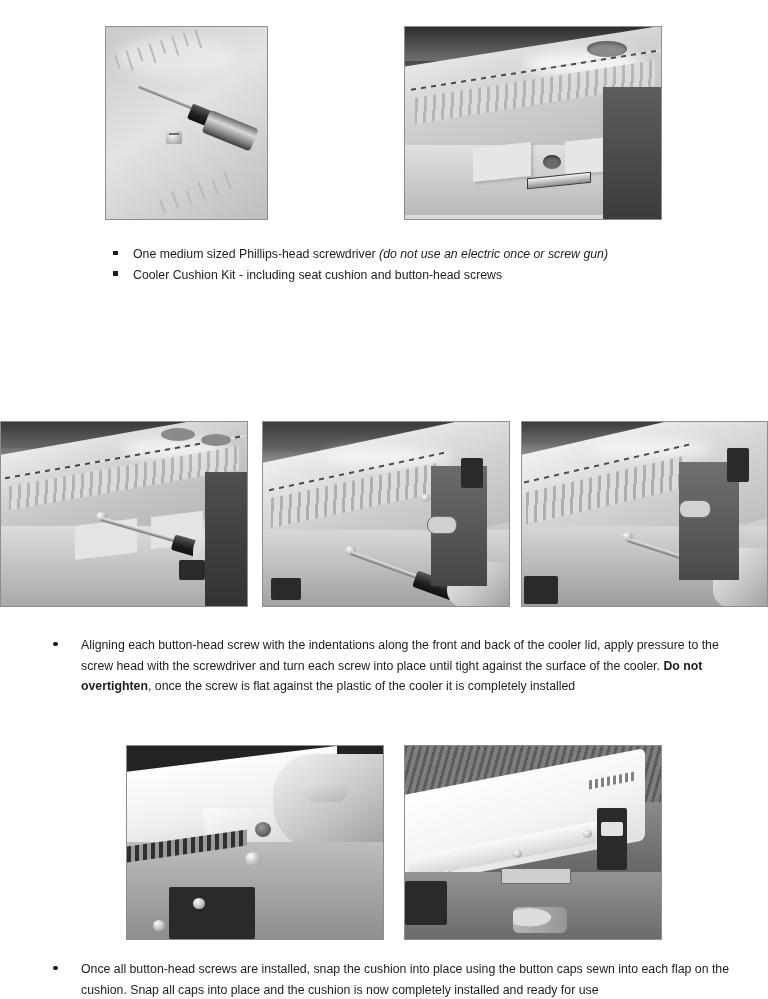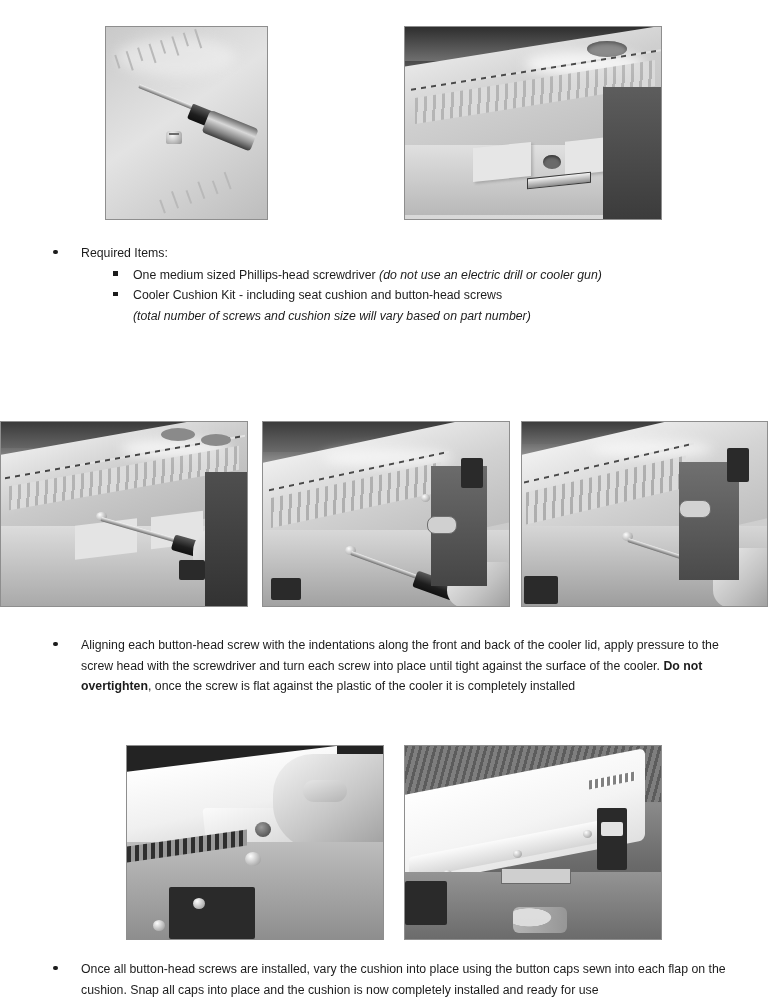--- a/index.html
+++ b/index.html
@@ -146,34 +146,29 @@
 
     <div style="position:absolute; left:122px; top:148px; width:62px; height:9px; transform:skewY(-6deg);
                 background:linear-gradient(180deg,#f4f4f4,#8e8e8e); border:1px solid #3a3a3a;"></div>
 
     <div class="body-box" style="right:0; top:60px; width:58px; height:134px; background:linear-gradient(180deg,#5d5d5d,#3b3b3b);"></div>
   </div>
 </div>
 
 <div class="bullet-block" style="left:53px; top:243px; width:660px;">
 
-  <div class="bullet-row lvl1">
-    <span class="marker disc"></span>
-    <span class="btext">Required Items:</span>
-  </div>
 
   <div class="bullet-row lvl2" style="margin-top:1px;">
     <span class="marker square"></span>
-    <span class="btext"><span>One medium sized Phillips-head screwdriver </span><i>(do not use an electric drill or cooler gun)</i></span>
+    <span class="btext"><span>One medium sized Phillips-head screwdriver </span><i>(do not use an electric once or screw gun)</i></span>
   </div>
 
   <div class="bullet-row lvl2">
     <span class="marker square"></span>
     <span class="btext">Cooler Cushion Kit - including seat cushion and button-head screws</span>
-    <span class="btext" style="margin-left:20px;"><i>(total number of screws and cushion size will vary based on part number)</i></span>
   </div>
 
 </div>
 
 <div class="photo" style="left:0px; top:421px; width:248px; height:186px;">
   <div class="scene" style="background:linear-gradient(180deg,#4b4b4b,#6e6e6e 14%,#cdcdcd 34%,#dadada);">
     <div class="grass" style="top:0; height:26px; background:linear-gradient(180deg,#3a3a3a,#656565);"></div>
     <div class="lid" style="left:-16px; top:10px; width:290px; height:100px;
          background:linear-gradient(170deg,#ededed,#cacaca 45%,#b5b5b5); transform:skewY(-10deg);"></div>
     <div class="shine" style="left:120px; top:16px; width:110px; height:22px; background:#ffffff; opacity:.7;"></div>
@@ -297,15 +292,15 @@
 
     <div style="position:absolute; left:108px; bottom:6px; width:54px; height:26px;
                 background:radial-gradient(ellipse at 30% 40%, #e8e8e8 40%, transparent 42%), linear-gradient(90deg,#bdbdbd,#9a9a9a); border-radius:6px; opacity:.9;"></div>
     <div class="latch" style="left:0; bottom:14px; width:42px; height:44px;"></div>
   </div>
 </div>
 
 <div class="bullet-block" style="left:53px; top:959px; width:672px;">
   <div class="bullet-row lvl1">
     <span class="marker disc"></span>
-    <span class="btext" style="display:block; width:668px;">Once all button-head screws are installed, vary the cushion into place using the button caps sewn into each flap on the cushion. Snap all caps into place and the cushion is now completely installed and ready for use</span>
+    <span class="btext" style="display:block; width:668px;">Once all button-head screws are installed, snap the cushion into place using the button caps sewn into each flap on the cushion. Snap all caps into place and the cushion is now completely installed and ready for use</span>
   </div>
 </div>
 
 </body></html>

